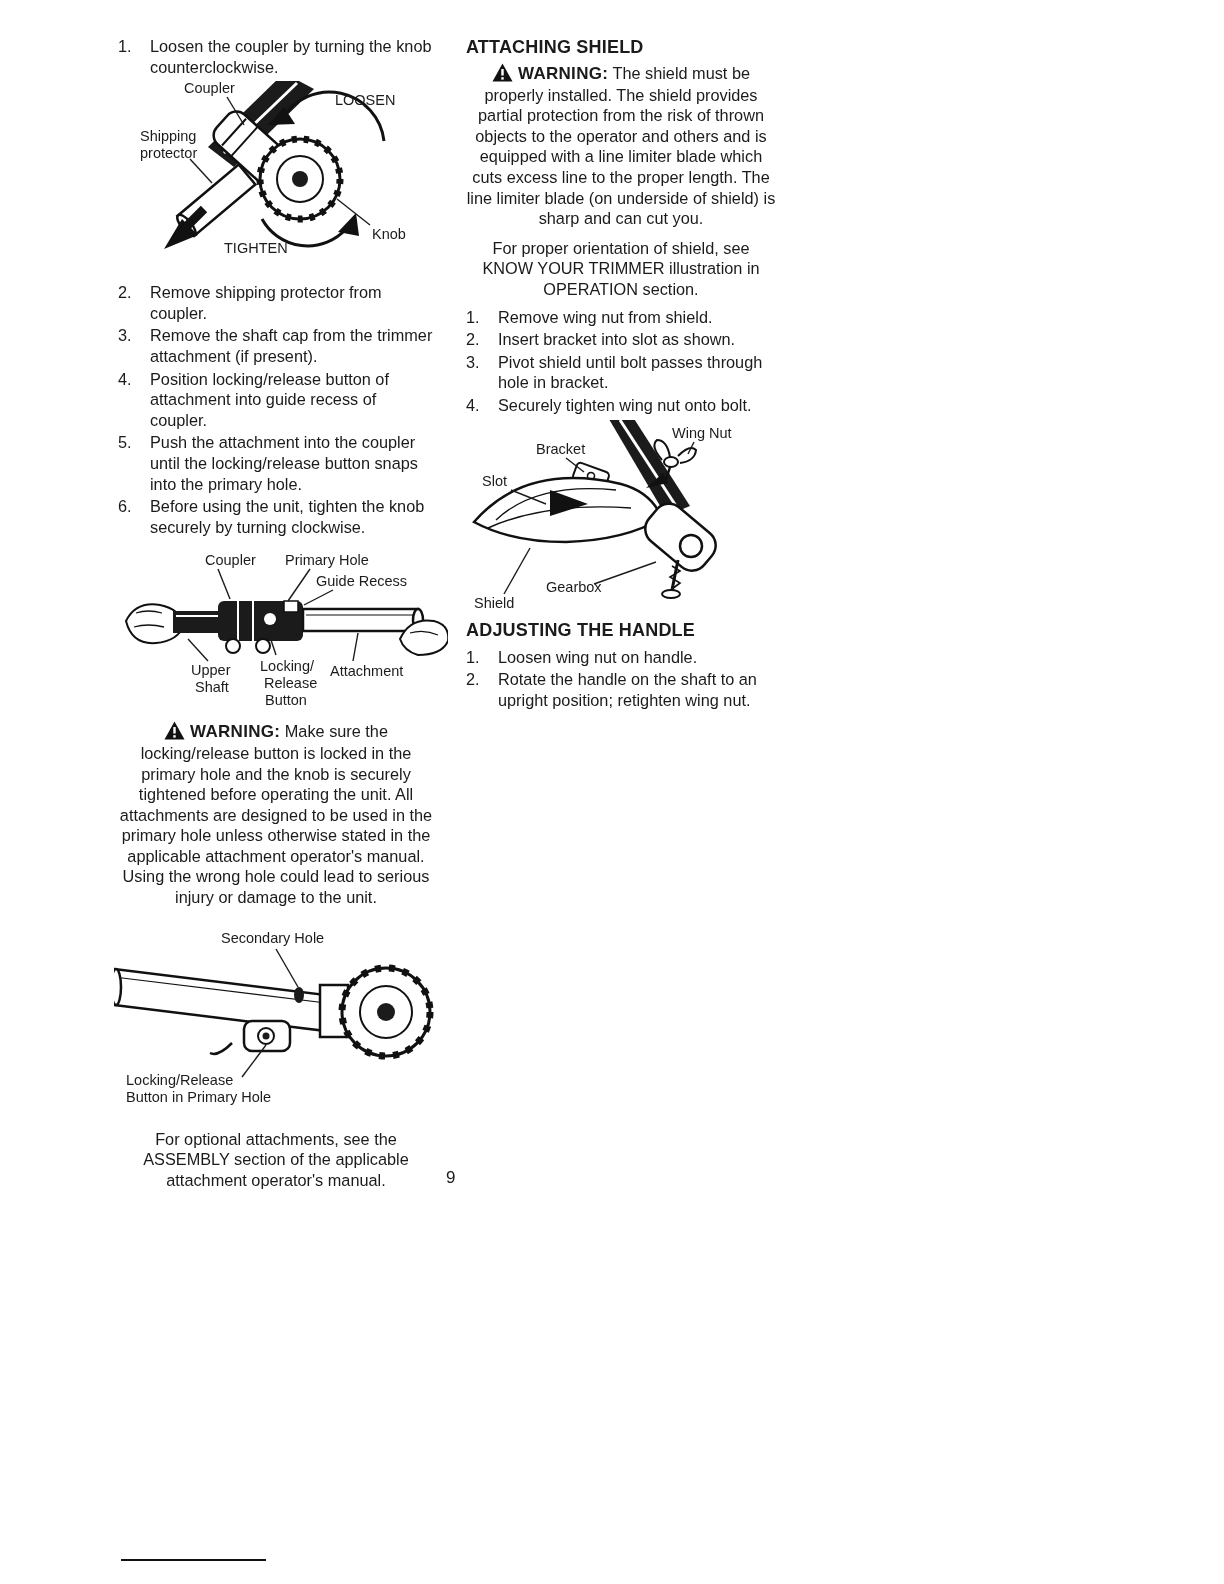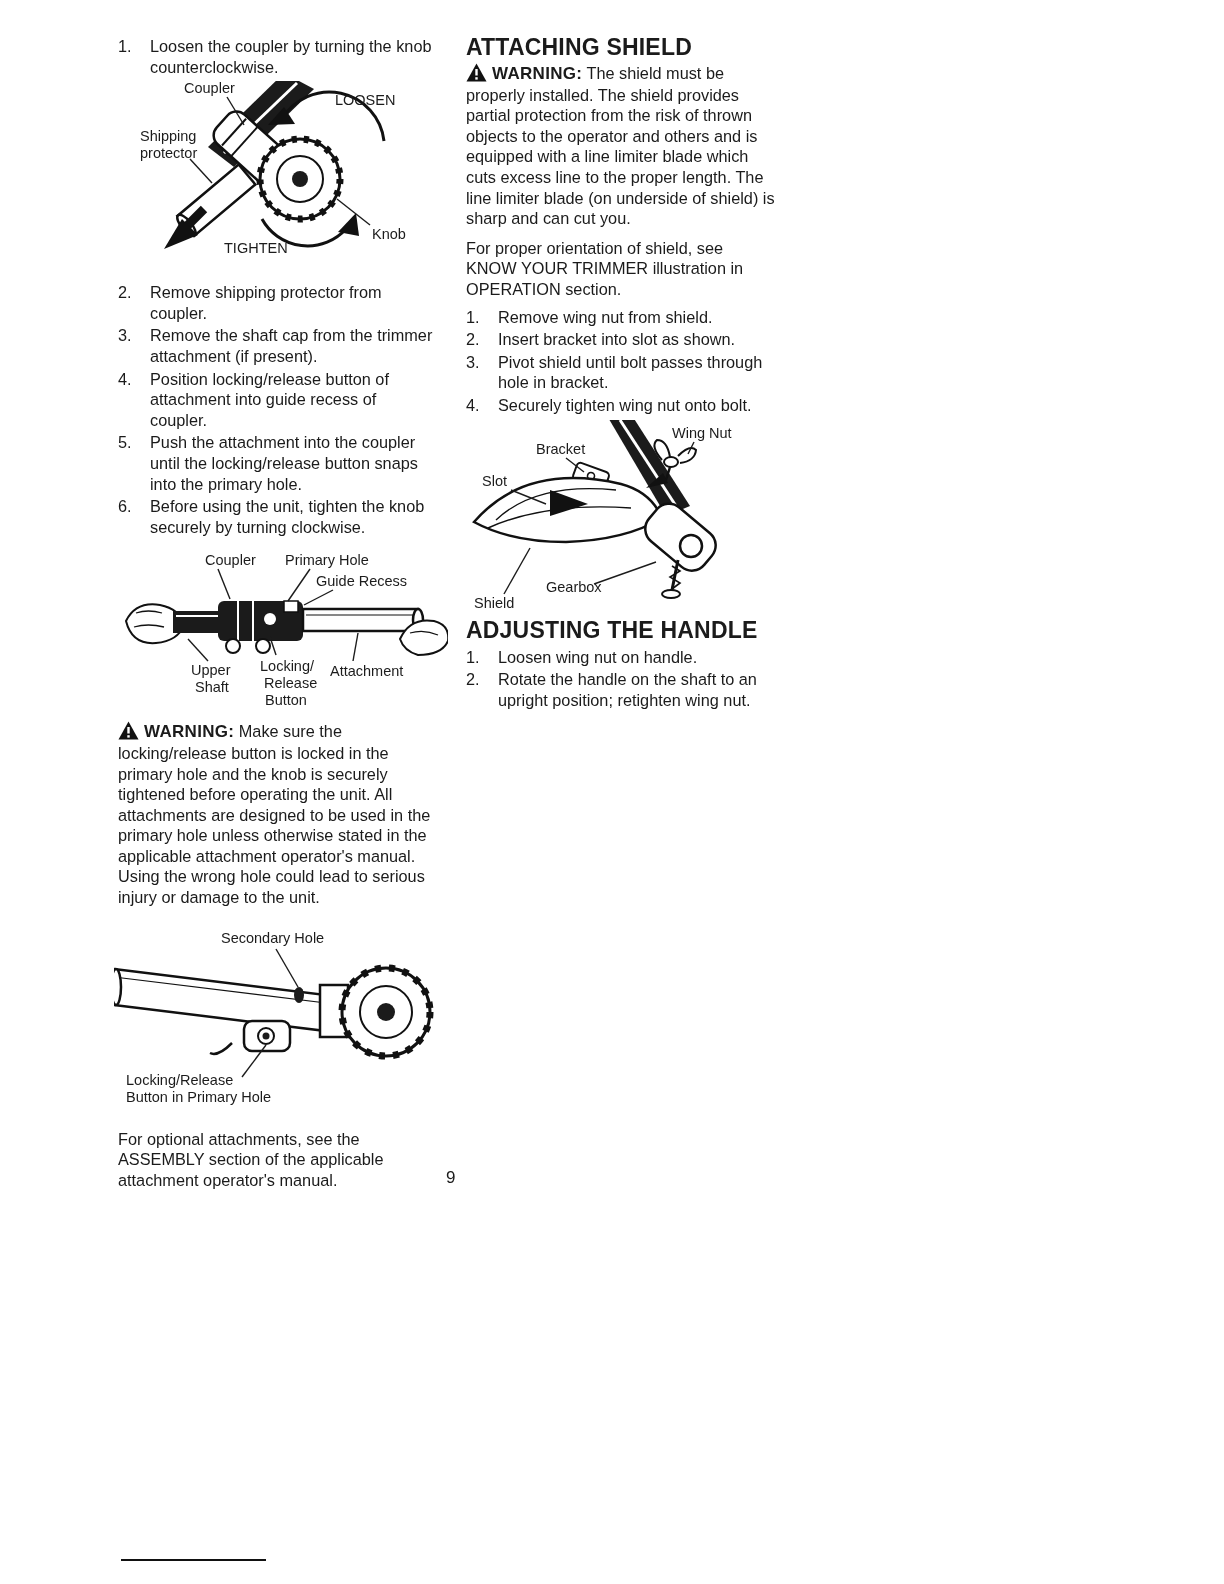--- a/index.html
+++ b/index.html
@@ -8,22 +8,22 @@
     width:1224px; height:1584px; position:relative;
     font-family:"Liberation Sans", sans-serif;
     color:#1b1b1b;
   }
   .col { position:absolute; top:36px; }
   .col.left  { left:118px; width:316px; }
   .col.right { left:466px; width:310px; }
   .step { display:flex; font-size:16.3px; line-height:20.6px; margin-bottom:2px; }
   .step .n { width:32px; flex:none; }
   .step .t { flex:1; }
-  p { font-size:16.3px; line-height:20.6px; }
-  h2 { font-size:23px; line-height:22px; margin:0 0 5px 0; letter-spacing:0.2px; }
+  p { font-size:16.3px; line-height:20.6px;text-align:center; }
+  h2 { font-size:18px; line-height:22px; margin:0 0 5px 0; letter-spacing:0.2px; }
   .warn { margin:4px 0 9px 0; }
   .warn .wlabel { font-weight:bold; font-size:17px; letter-spacing:0.3px; }
   .wicon { display:inline-block; vertical-align:-3px; margin-right:5px; }
   .fig { position:relative; }
   .fig svg { display:block; }
   svg text { font-family:"Liberation Sans", sans-serif; font-size:14.5px; fill:#1c1c1c; }
   .note { margin-top:20px; }
   .orient { margin:0 0 7px 0; }
   .pagenum { position:absolute; left:446px; top:1168px; font-size:17px; }
   .footer-rule { position:absolute; left:121px; top:1559px; width:145px; height:2px; background:#111; }

